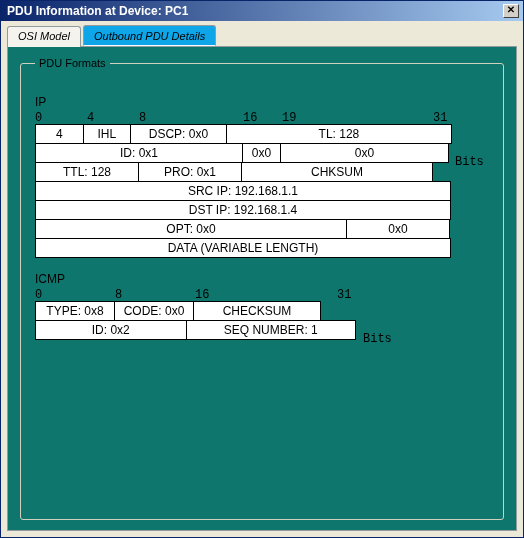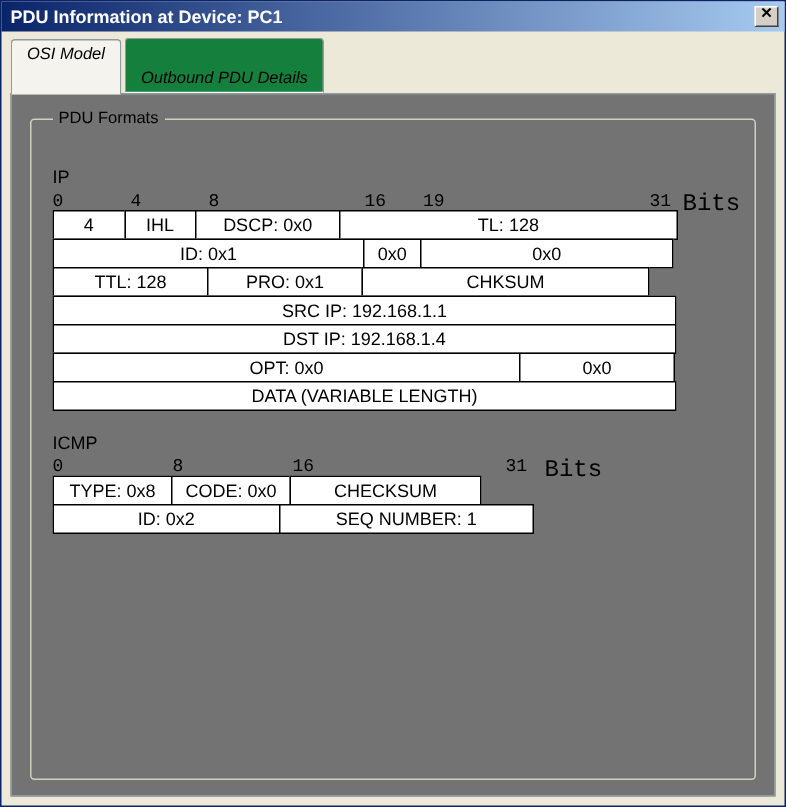--- a/index.html
+++ b/index.html
@@ -58,31 +58,31 @@
     font-size: 11px;
     border-radius: 3px 3px 0 0;
     margin-right: 2px;
     cursor: pointer;
     position: relative;
     top: 1px;
     color: #000;
     font-style: italic;
   }
   .tab.active {
-    background: #15803d;
+    background: #0ea5e9;
     border-bottom: 1px solid #fcfcfe;
     z-index: 2;
     top: 0;
-    padding-top: 20px;
+    padding-top: 4px;
   }
   .tab-panel {
     flex: 1;
     margin: 0 6px 6px 6px;
     border: 1px solid #919b9c;
-    background: #737373;
+    background: #0f766e;
     padding: 10px 10px;
   }
   fieldset.pdu {
     border: 1px solid #d0d0bf;
     border-radius: 3px;
     padding: 18px 14px 14px 14px;
     height: 100%;
   }
   fieldset.pdu legend {
     font-size: 11px;
@@ -96,21 +96,22 @@
   .bit-ruler {
     position: relative;
     height: 14px;
     font-family: "Courier New", monospace;
     font-size: 12px;
     color: #000;
   }
   .bit-ruler span { position: absolute; top: 0; }
   .bit-label {
     font-family: "Courier New", monospace;
-    font-size: 16px;
+    font-size: 12px;
+    margin-top: 44px;
   }
   .packet-row {
     display: flex;
     width: 416px;
   }
   .packet-row .cell {
     border: 1px solid #000;
     text-align: center;
     padding: 2px 0;
     font-size: 12px;

